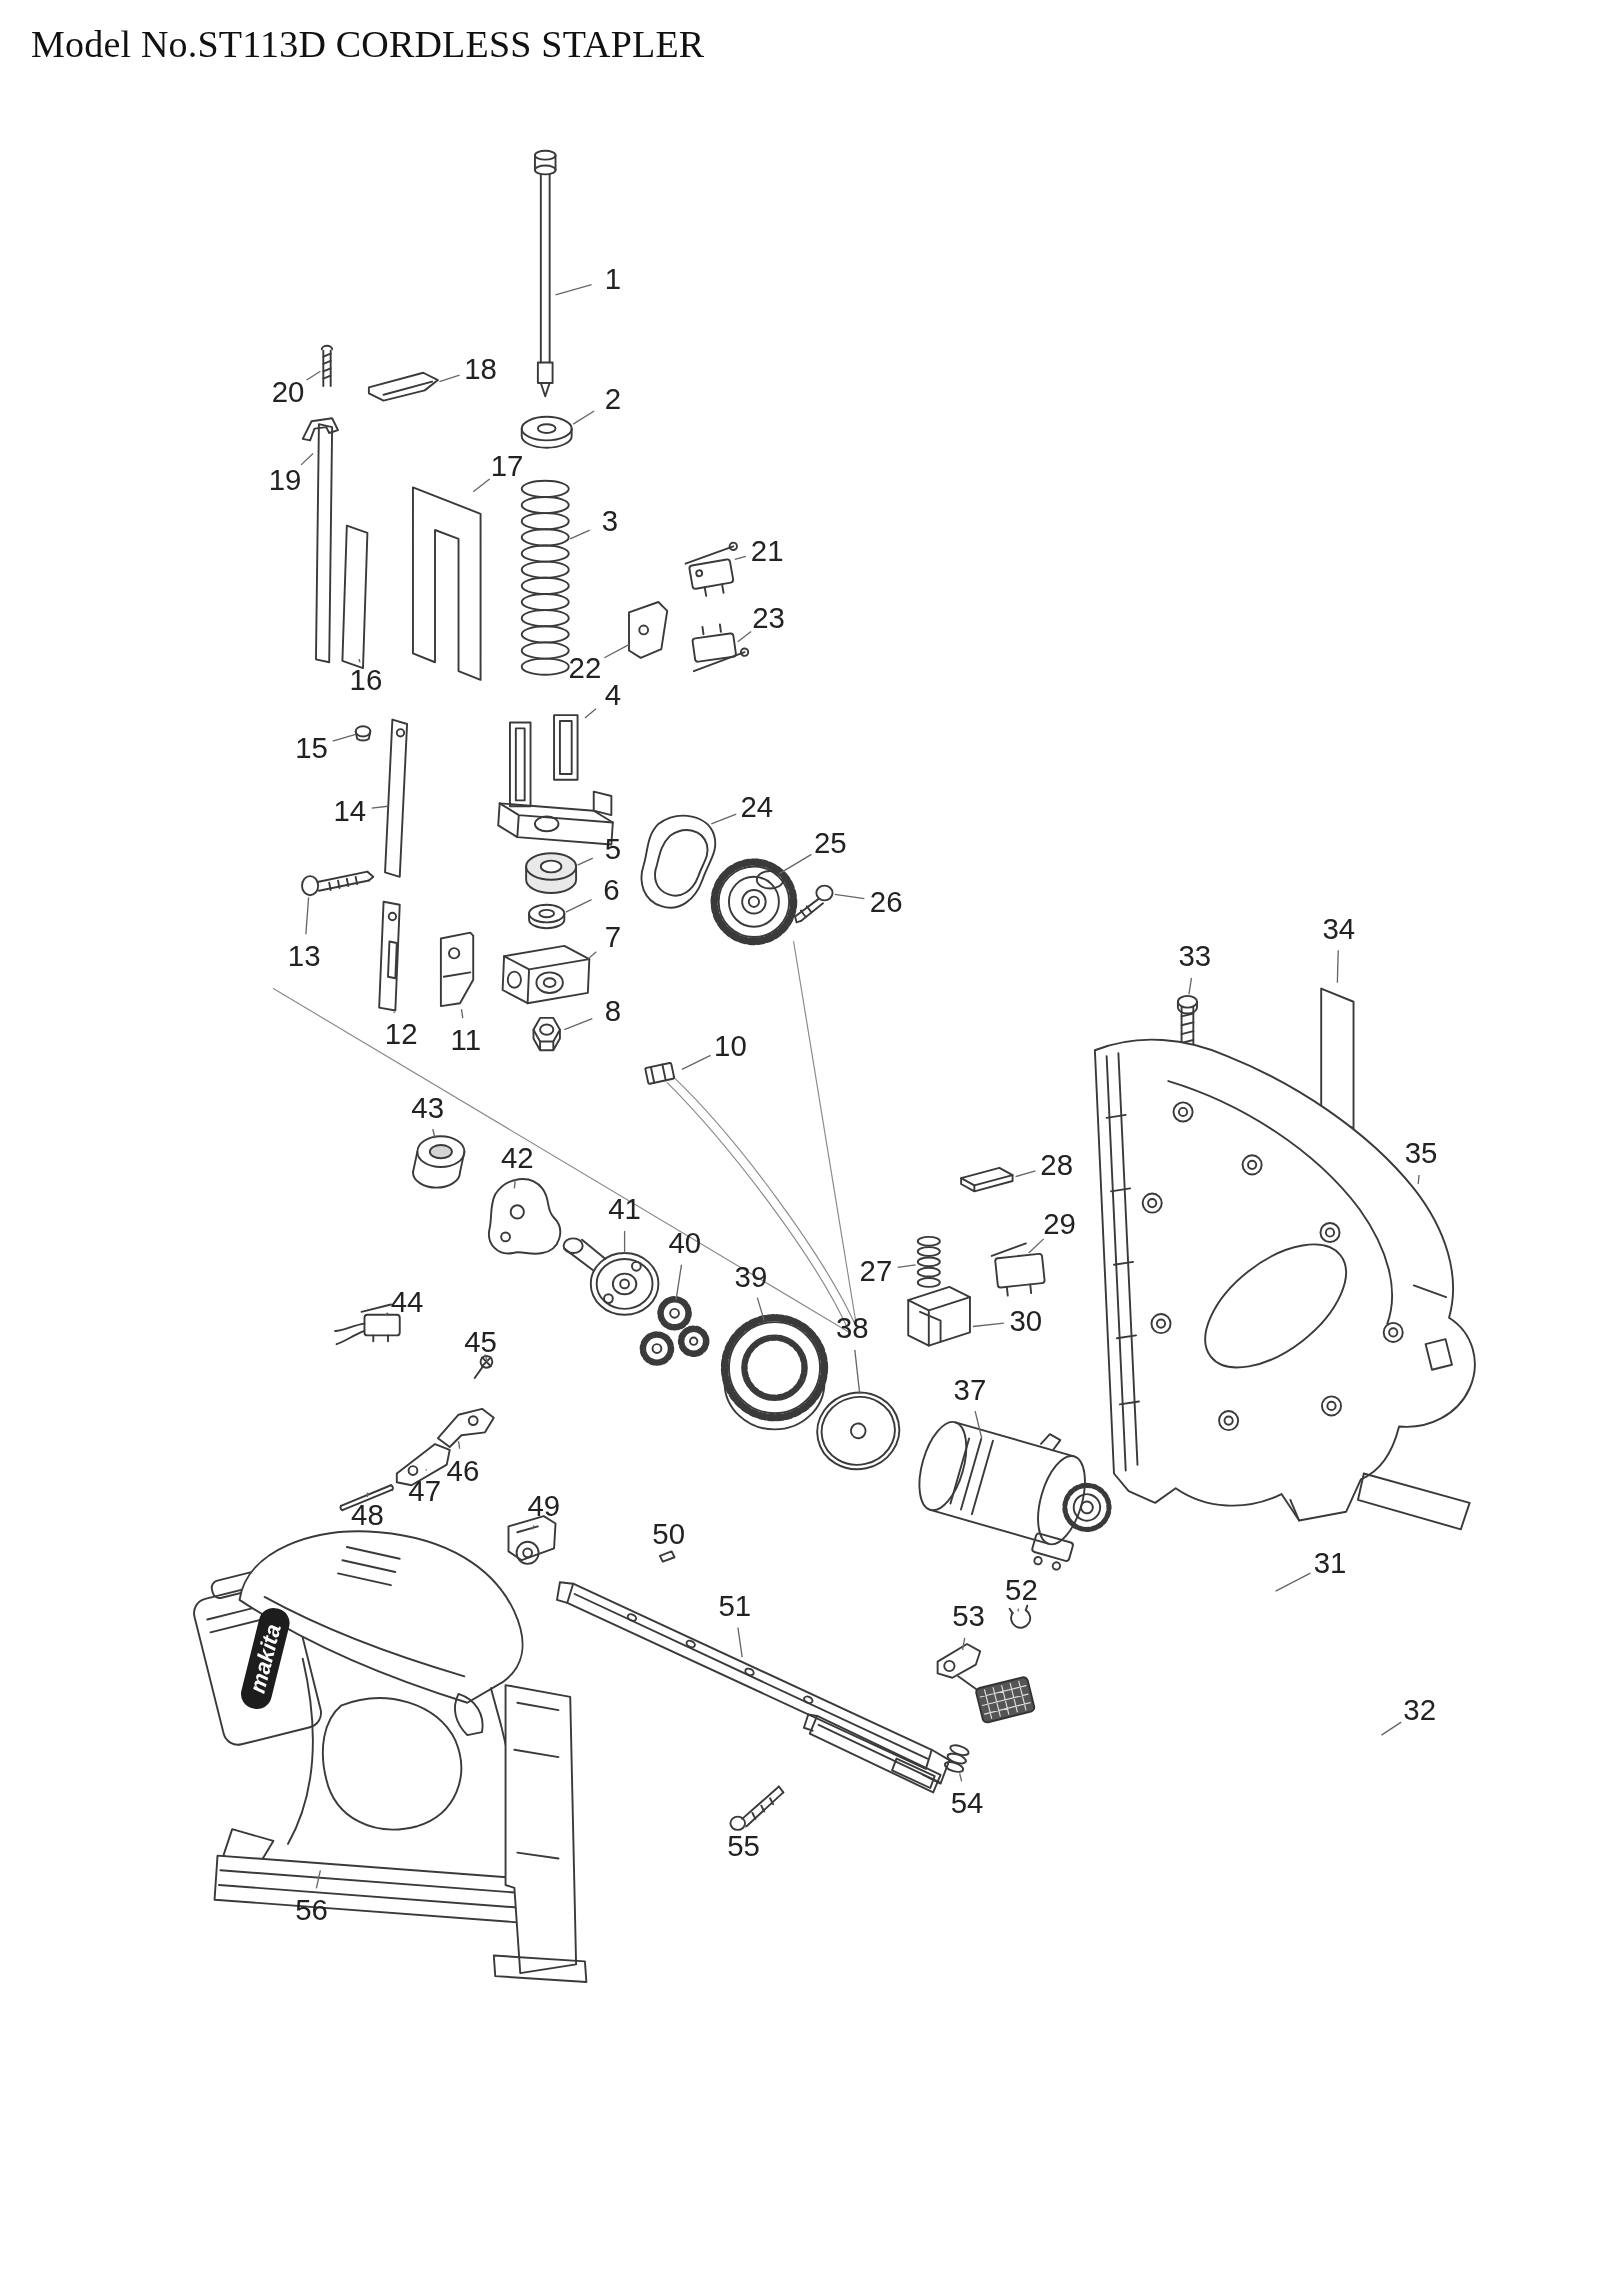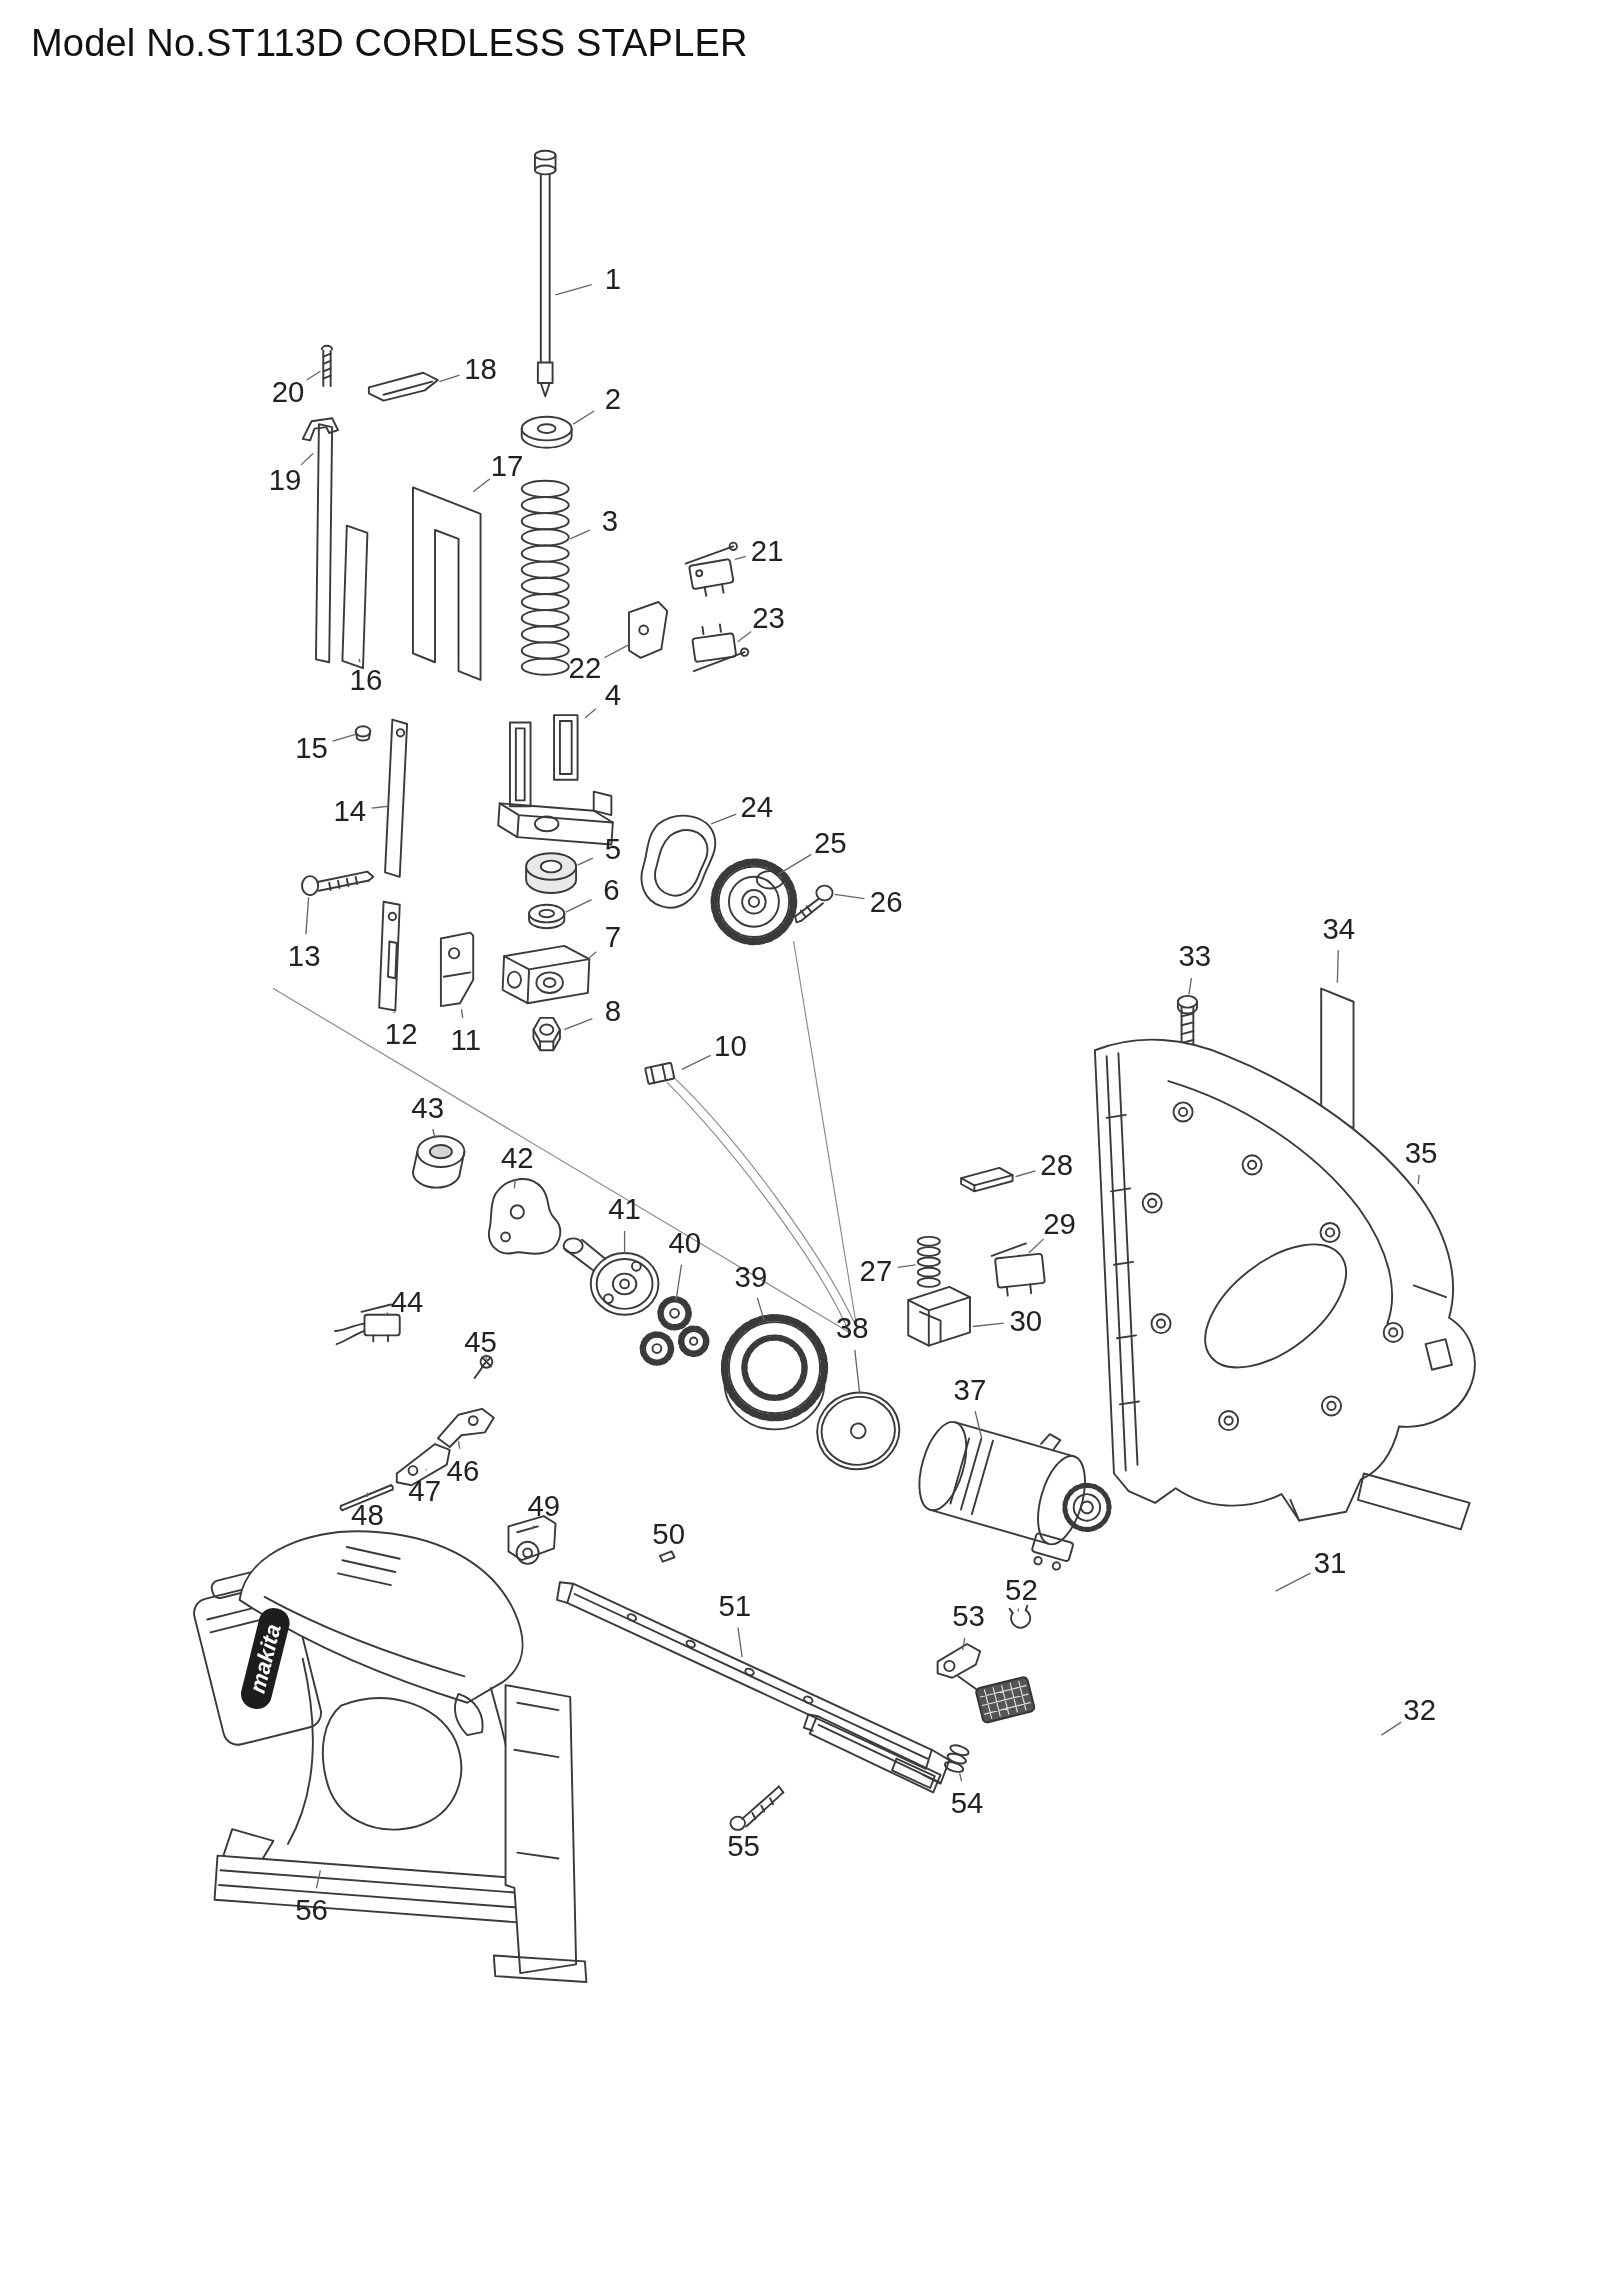--- a/index.html
+++ b/index.html
@@ -1,17 +1,17 @@
 <!DOCTYPE html>
 <html><head>
 <meta charset="utf-8">
 <style>
   html,body{margin:0;padding:0;background:#ffffff;}
   body{width:1621px;height:2293px;position:relative;font-family:"Liberation Sans",sans-serif;overflow:hidden;}
-  #page-title{position:absolute;left:31px;top:21.6px;margin:0;font-size:38px;font-weight:500;color:#111;letter-spacing:0.2px;font-family:Liberation Sans, sans-serif;}
+  #page-title{position:absolute;left:31px;top:21.6px;margin:0;font-size:38px;font-weight:500;color:#111;letter-spacing:0.2px;font-family:Liberation Serif, serif;}
   svg{display:block;}
   .art{stroke:#3a3a3a;stroke-width:1.3;fill:none;stroke-linecap:round;stroke-linejoin:round;}
   .thin{stroke-width:0.9;}
   .faint{stroke:#8a8a8a;stroke-width:0.8;}
   .part-num{font-family:"Liberation Sans",sans-serif;font-size:20px;fill:#222;text-anchor:middle;stroke:none;}
   .leader{stroke:#666;stroke-width:0.9;fill:none;}
   .logo-text{font-family:"Liberation Sans",sans-serif;font-style:italic;font-weight:bold;font-size:15px;fill:#ffffff;text-anchor:middle;stroke:none;}
   .teeth{stroke-dasharray:3.4,2.6;stroke-width:5;}
   .teeth-sm{stroke-dasharray:2.4,2;stroke-width:3.5;}
   .grid{stroke:#dddddd;stroke-width:0.8;}

